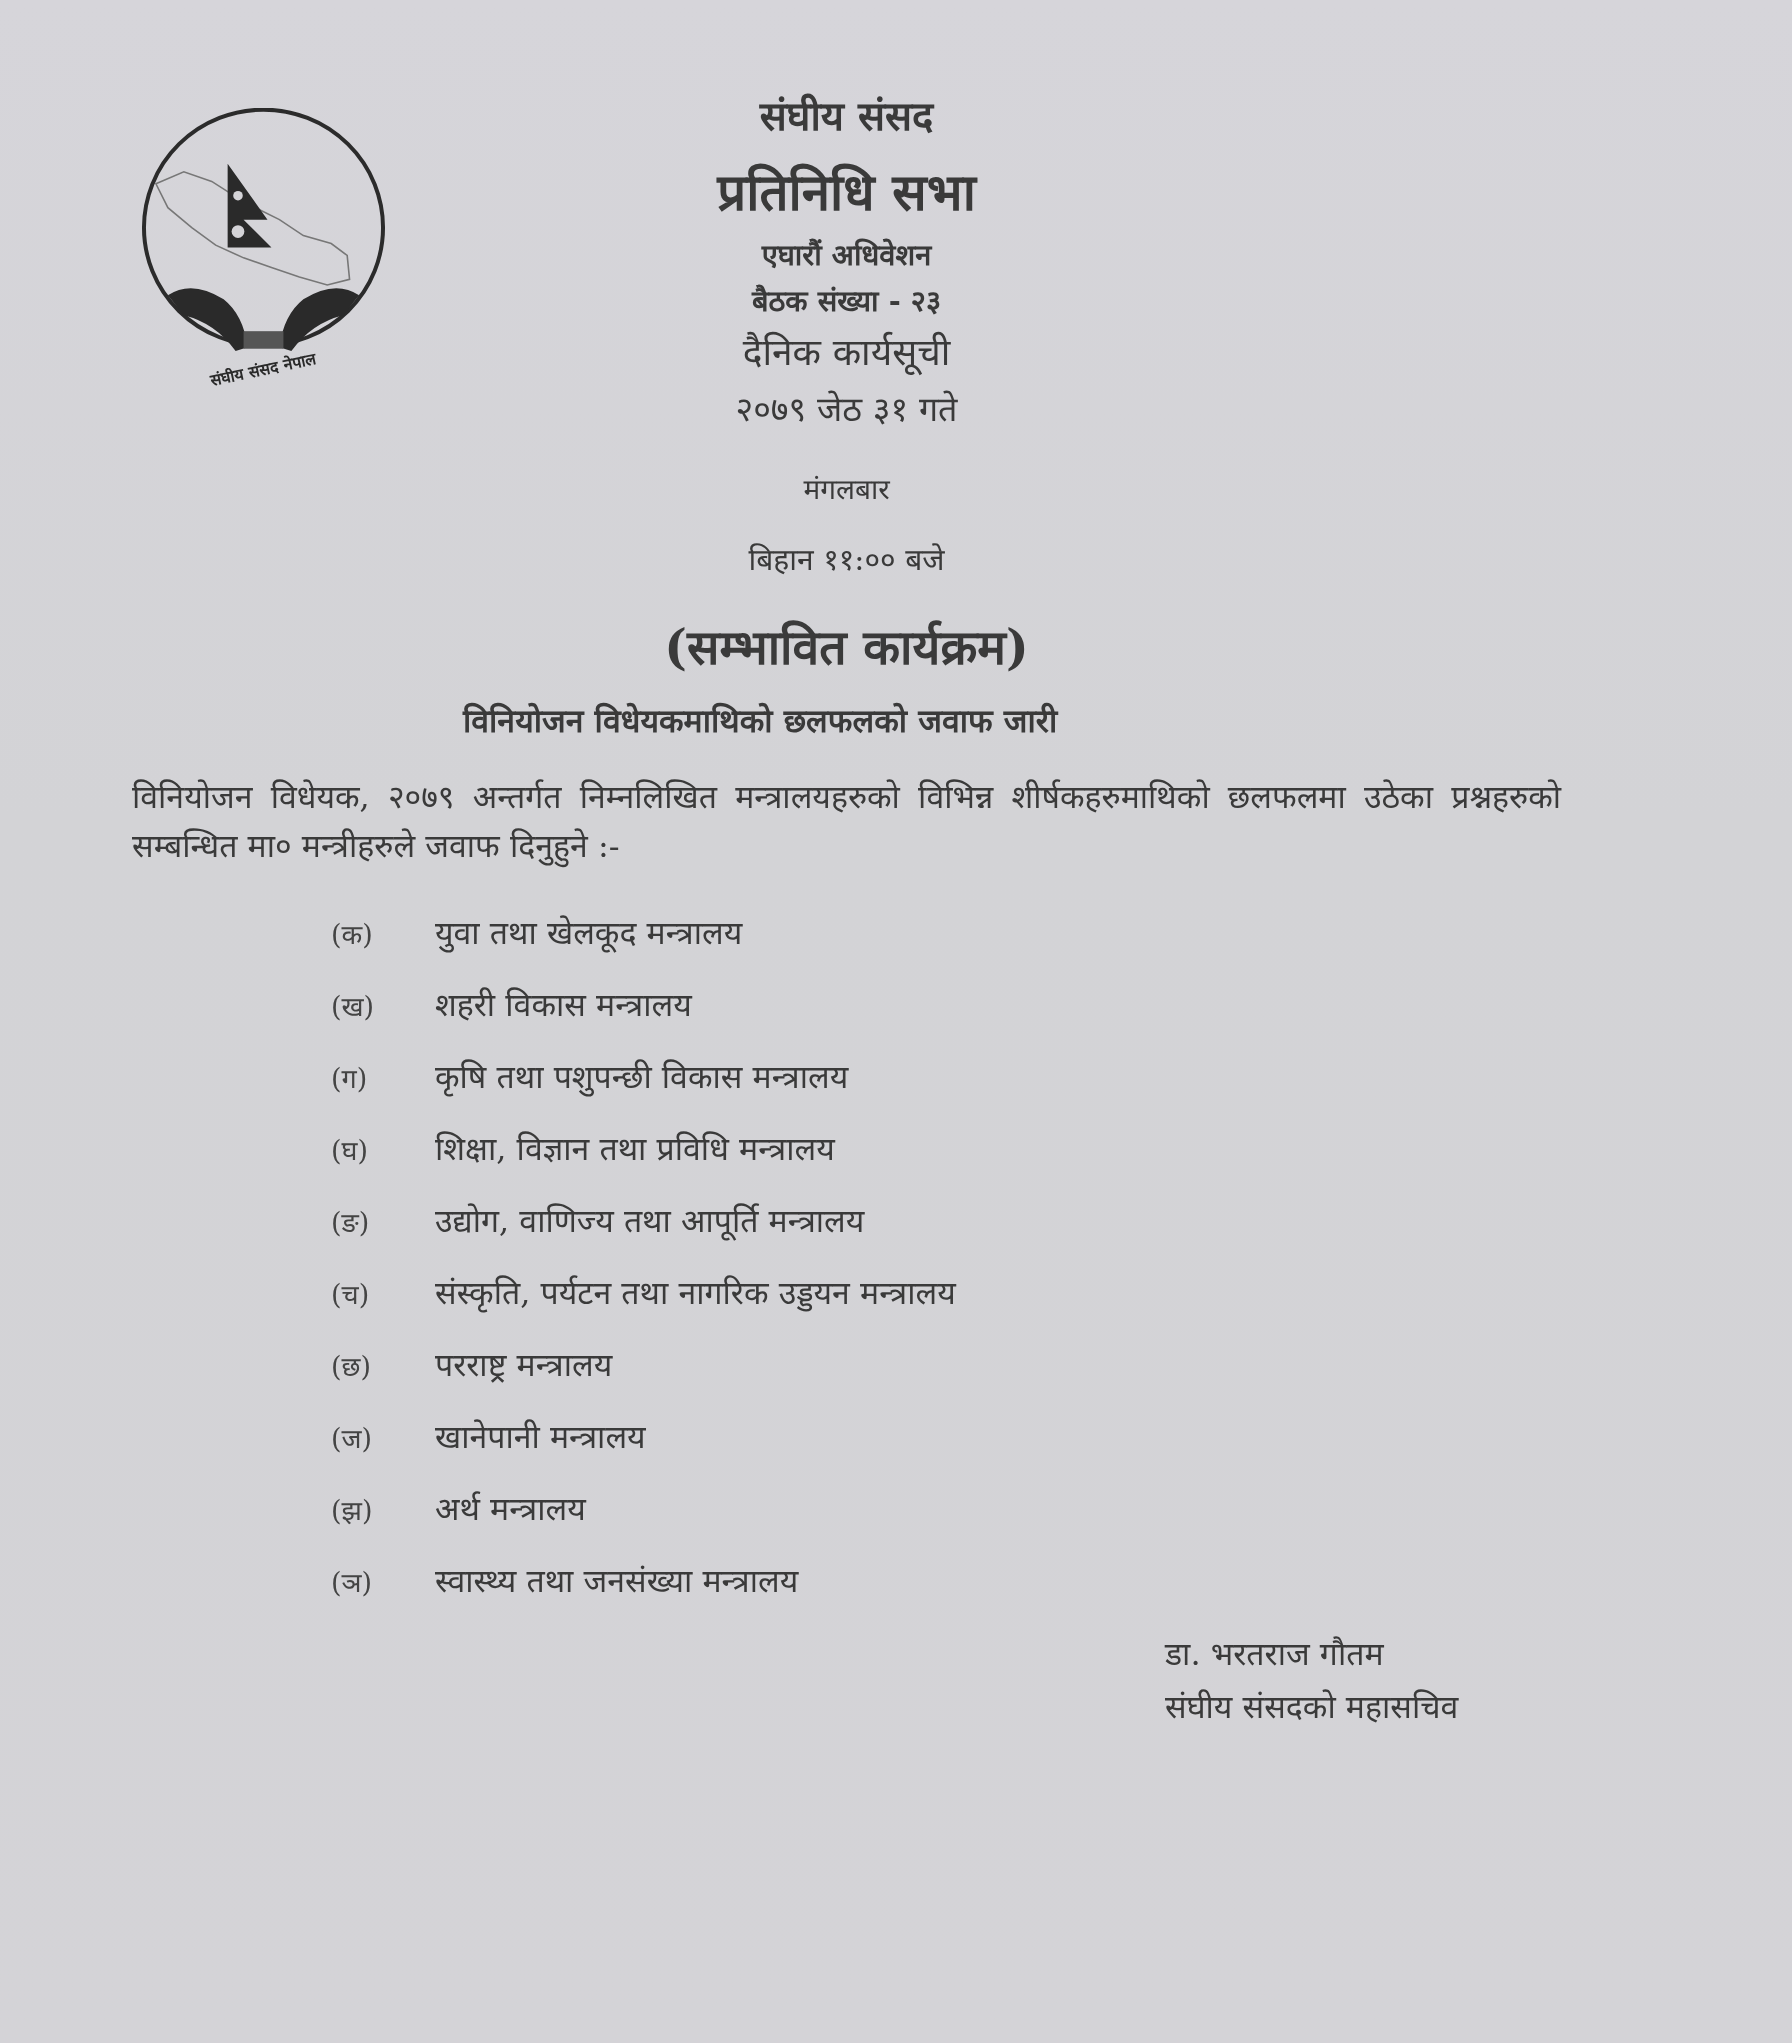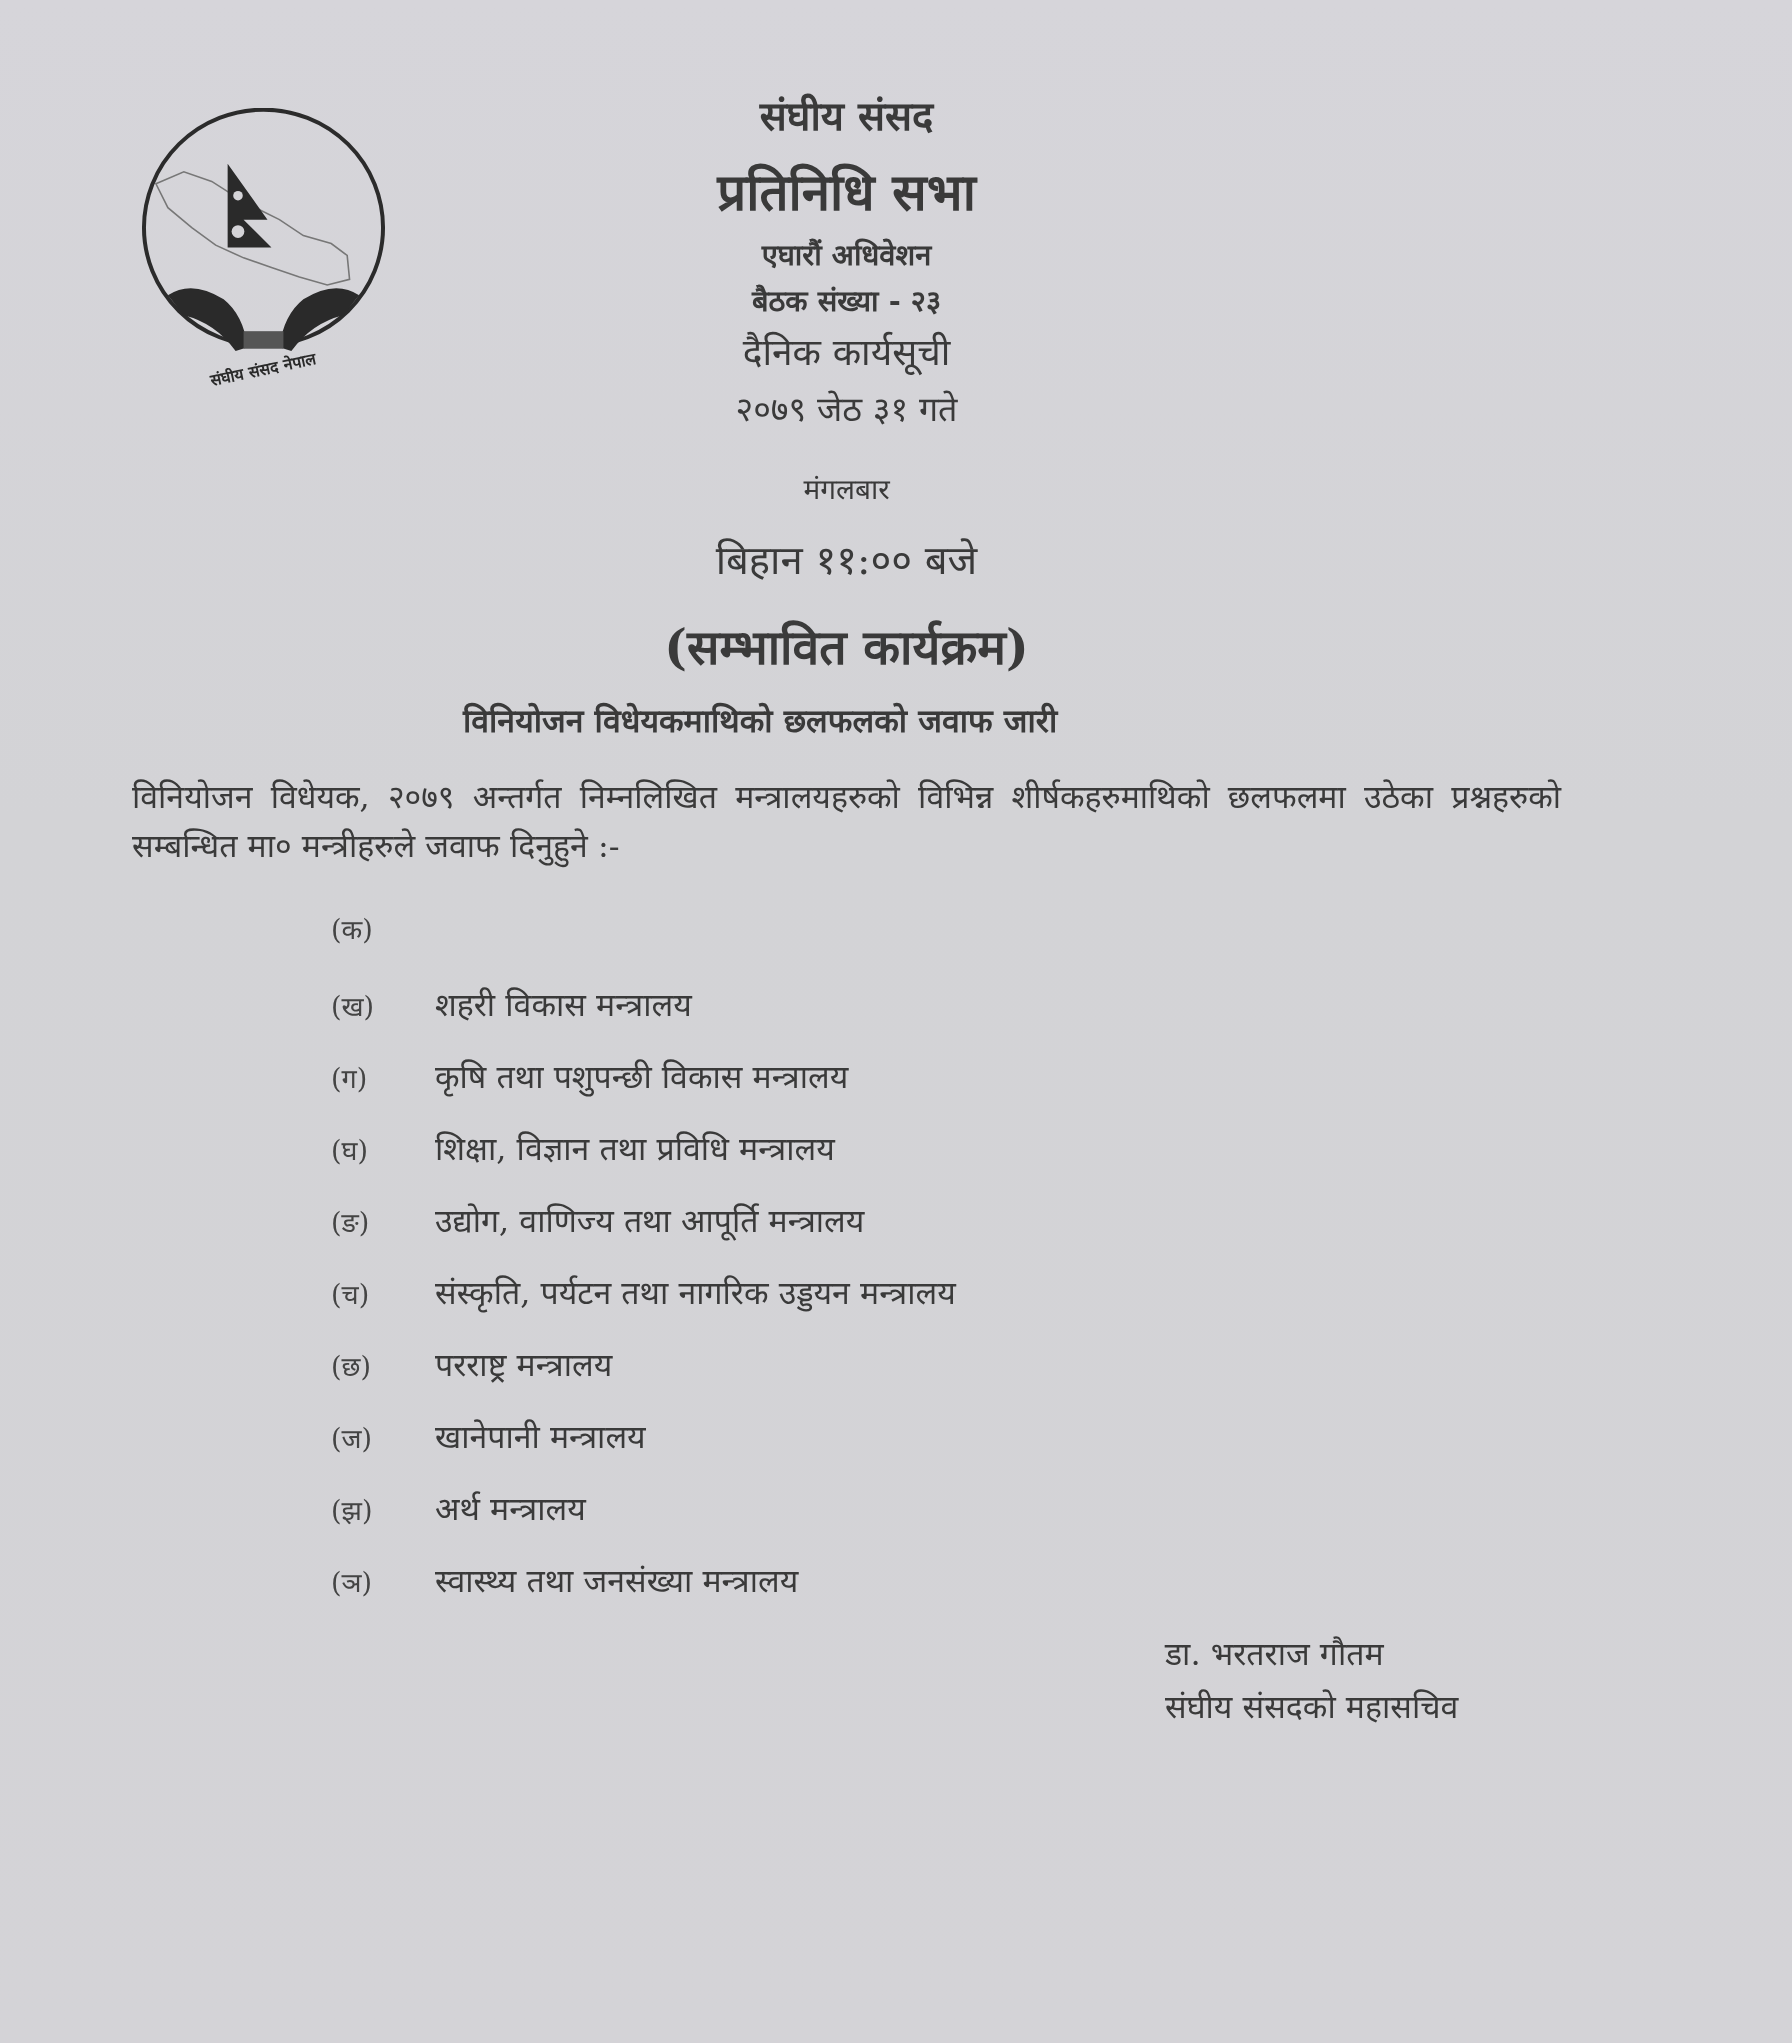--- a/index.html
+++ b/index.html
@@ -31,21 +31,21 @@
       width: 575px;
       text-align: center;
     }
     .h-line { display: block; }
     .h-title1 { font-size: 40px; font-weight: bold; line-height: 72px; }
     .h-title2 { font-size: 51px; font-weight: bold; line-height: 80px; }
     .h-small { font-size: 29px; font-weight: bold; line-height: 46px; }
     .h-mid { font-size: 37px; font-weight: normal; line-height: 57px; }
     .h-date { font-size: 34px; line-height: 56px; }
     .h-day { font-size: 28px; font-weight: normal; line-height: 64px; margin-top: 21px; }
-    .h-time { font-size: 40px; line-height: 64px; margin-top: 6.4px; text-align: center; }
+    .h-time { font-size: 30px; line-height: 64px; margin-top: 6.4px; text-align: center; }
     .h-prog { font-size: 48px; font-weight: bold; line-height: 80px; margin-top: 14.4px; }
 
     .section-title {
       position: absolute;
       left: 463px; top: 693px;
       width: 798px;
       font-size: 32px;
       font-weight: bold;
       line-height: 56px;
     }
@@ -120,20 +120,21 @@
     <span class="h-line h-prog">(सम्भावित कार्यक्रम)</span>
   </div>
 
   <div class="section-title">विनियोजन विधेयकमाथिको छलफलको जवाफ जारी</div>
 
   <div class="intro">विनियोजन विधेयक, २०७९ अन्तर्गत निम्नलिखित मन्त्रालयहरुको विभिन्न शीर्षकहरुमाथिको छलफलमा उठेका प्रश्नहरुको सम्बन्धित मा० मन्त्रीहरुले जवाफ दिनुहुने :-</div>
 
   <ul class="list">
     <li class="list-item">
         <span class="list-marker">(क)</span>
+        <span class="list-label">युवा तथा खेलकूद मन्त्रालय</span>
       </li>
     <li class="list-item">
         <span class="list-marker">(ख)</span>
         <span class="list-label">शहरी विकास मन्त्रालय</span>
       </li>
     <li class="list-item">
         <span class="list-marker">(ग)</span>
         <span class="list-label">कृषि तथा पशुपन्छी विकास मन्त्रालय</span>
       </li>
     <li class="list-item">

